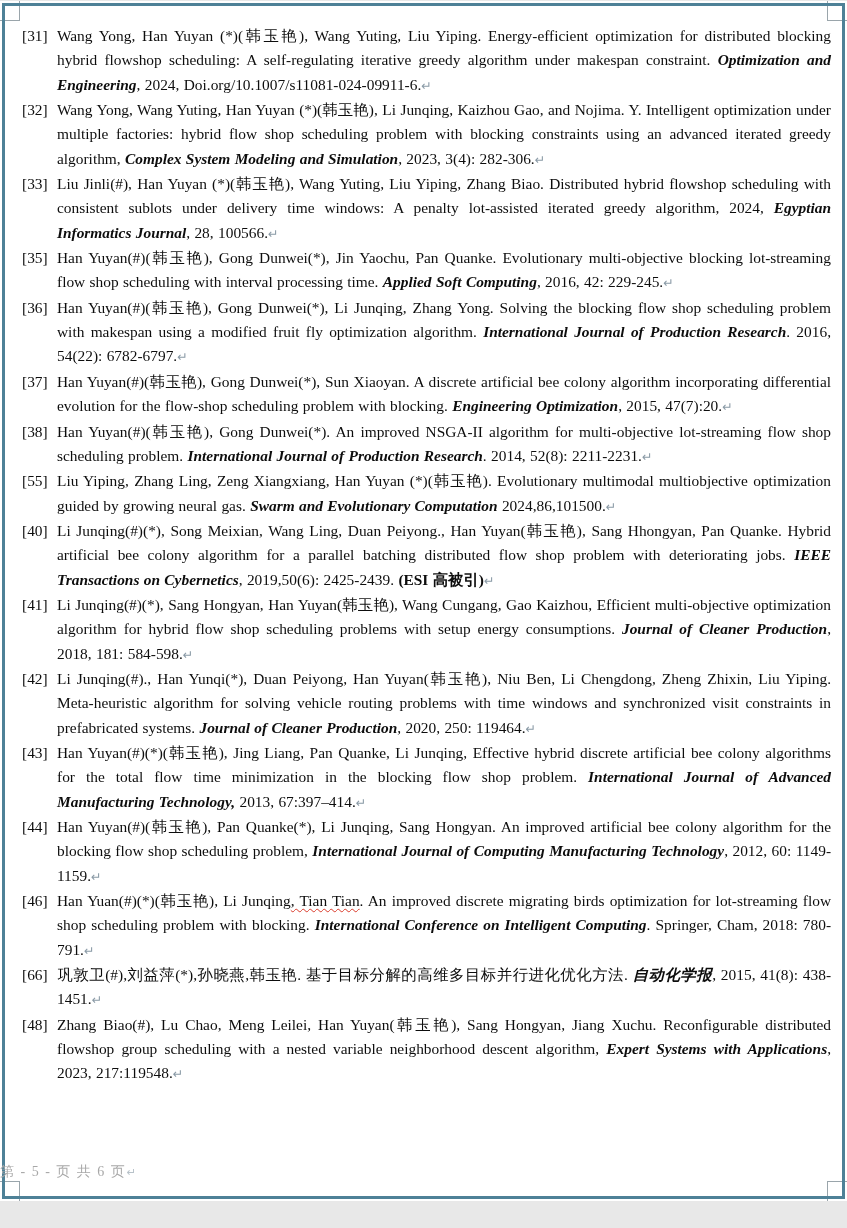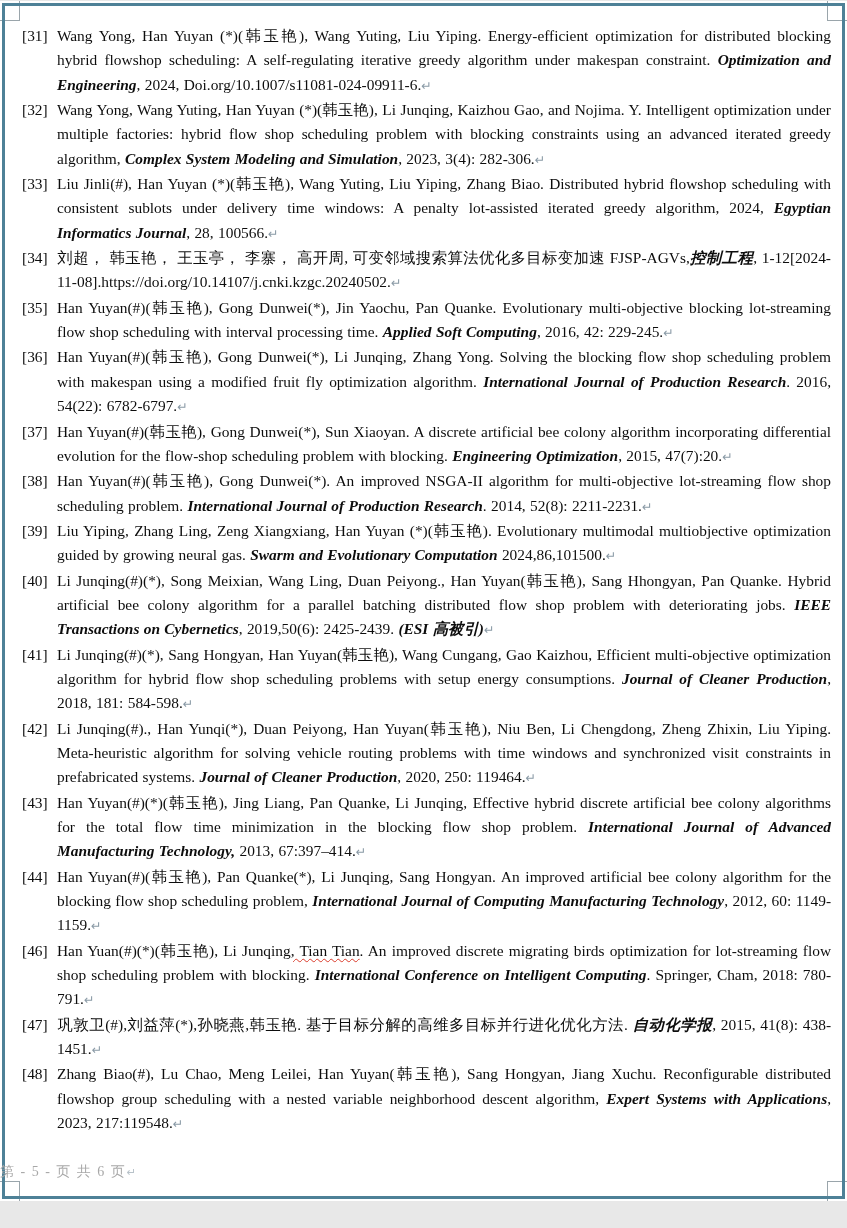--- a/index.html
+++ b/index.html
@@ -43,21 +43,21 @@
     line-height:24.35px;
     word-spacing:0.5px;
   }
   .ref-label{
     display:inline-block;
     width:35px;
     text-indent:0;
   }
   .s-n{}
   .s-bi{font-weight:bold;font-style:italic;}
-  .s-b{font-weight:bold;font-style:italic;}
+  .s-b{font-weight:bold;}
   .s-ul{text-decoration-color:#3b6bb5;text-decoration-thickness:1.5px;text-underline-offset:2px;}
   .s-wavy{text-decoration:underline wavy #da3b2b;text-decoration-thickness:1px;text-underline-offset:2px;}
   .s-pm{
     color:#8a9aa6;
     font-family:"DejaVu Sans",sans-serif;
     font-size:0.82em;
   }
   .footer{
     position:absolute;
     left:0;right:0;
@@ -76,32 +76,31 @@
   <div class="page-border"></div>
   <div class="corner tl"></div>
   <div class="corner tr"></div>
   <div class="corner bl"></div>
   <div class="corner br"></div>
 
   <div class="content">
       <p class="ref"><span class="ref-label">[31]</span><span class="s-n">Wang Yong, Han Yuyan (*)(韩玉艳), Wang Yuting, Liu Yiping. Energy-efficient optimization for distributed blocking hybrid flowshop scheduling: A self-regulating iterative greedy algorithm under makespan constraint. </span><span class="s-bi">Optimization and Engineering</span><span class="s-n">, 2024, Doi.org/10.1007/s11081-024-09911-6.</span><span class="s-pm">↵</span></p>
       <p class="ref"><span class="ref-label">[32]</span><span class="s-n">Wang Yong, Wang Yuting, Han Yuyan (*)(韩玉艳), Li Junqing, Kaizhou Gao, and Nojima. Y. Intelligent optimization under multiple factories: hybrid flow shop scheduling problem with blocking constraints using an advanced iterated greedy algorithm, </span><span class="s-bi">Complex System Modeling and Simulation</span><span class="s-n">, 2023, 3(4): 282-306.</span><span class="s-pm">↵</span></p>
       <p class="ref"><span class="ref-label">[33]</span><span class="s-n">Liu Jinli(#), Han Yuyan (*)(韩玉艳), Wang Yuting, Liu Yiping, Zhang Biao. Distributed hybrid flowshop scheduling with consistent sublots under delivery time windows: A penalty lot-assisted iterated greedy algorithm, 2024, </span><span class="s-bi">Egyptian Informatics Journal</span><span class="s-n">, 28, 100566.</span><span class="s-pm">↵</span></p>
-      <p class="ref"><span class="ref-label">[34]</span><span class="s-n">刘超， 韩玉艳， 王玉亭， 李寨， 高开周, 可变邻域搜索算法优化多目标变加速 FJSP-AGVs,</span><span class="s-bi">控制工程</span><span class="s-n">, 1-12[2024-11-08].https://doi.org/10.14107/j.cnki.kzgc.20240502.</span><span class="s-pm">↵</span></p>
       <p class="ref"><span class="ref-label">[35]</span><span class="s-n">Han Yuyan(#)(韩玉艳), Gong Dunwei(*), Jin Yaochu, Pan Quanke. Evolutionary multi-objective blocking lot-streaming flow shop scheduling with interval processing time. </span><span class="s-bi">Applied Soft Computing</span><span class="s-n">, 2016, 42: 229-245.</span><span class="s-pm">↵</span></p>
       <p class="ref"><span class="ref-label">[36]</span><span class="s-n">Han Yuyan(#)(韩玉艳), Gong Dunwei(*), Li Junqing, Zhang Yong. Solving the blocking flow shop scheduling problem with makespan using a modified fruit fly optimization algorithm. </span><span class="s-bi">International Journal of Production Research</span><span class="s-n">. 2016, 54(22): 6782-6797.</span><span class="s-pm">↵</span></p>
       <p class="ref"><span class="ref-label">[37]</span><span class="s-n">Han Yuyan(#)(韩玉艳), Gong Dunwei(*), Sun Xiaoyan. A discrete artificial bee colony algorithm incorporating differential evolution for the flow-shop scheduling problem with blocking. </span><span class="s-bi">Engineering Optimization</span><span class="s-n">, 2015, 47(7):20.</span><span class="s-pm">↵</span></p>
       <p class="ref"><span class="ref-label">[38]</span><span class="s-n">Han Yuyan(#)(韩玉艳), Gong Dunwei(*). An improved NSGA-II algorithm for multi-objective lot-streaming flow shop scheduling problem. </span><span class="s-bi">International Journal of Production Research</span><span class="s-n">. 2014, 52(8): 2211-2231.</span><span class="s-pm">↵</span></p>
-      <p class="ref"><span class="ref-label">[39]</span><span class="s-n">Liu Yiping, Zhang Ling, Zeng Xiangxiang, Han Yuyan (*)(韩玉艳). Evolutionary multimodal multiobjective optimization guided by growing neural gas. </span><span class="s-bi">Swarm and Evolutionary Computation</span><span class="s-n"> 2024,86,101500.</span><span class="s-pm">↵</span></p>
+      <p class="ref"><span class="ref-label">[55]</span><span class="s-n">Liu Yiping, Zhang Ling, Zeng Xiangxiang, Han Yuyan (*)(韩玉艳). Evolutionary multimodal multiobjective optimization guided by growing neural gas. </span><span class="s-bi">Swarm and Evolutionary Computation</span><span class="s-n"> 2024,86,101500.</span><span class="s-pm">↵</span></p>
       <p class="ref"><span class="ref-label">[40]</span><span class="s-n">Li </span><span class="s-ul">Junqing(#)(</span><span class="s-n">*), Song Meixian, Wang Ling, Duan Peiyong., Han Yuyan(韩玉艳), Sang Hhongyan, Pan Quanke. Hybrid artificial bee colony algorithm for a parallel batching distributed flow shop problem with deteriorating jobs. </span><span class="s-bi">IEEE Transactions on Cybernetics</span><span class="s-n">, 2019,50(6): 2425-2439. </span><span class="s-b">(ESI 高被引)</span><span class="s-pm">↵</span></p>
       <p class="ref"><span class="ref-label">[41]</span><span class="s-n">Li Junqing(#)(*), Sang Hongyan, Han Yuyan(韩玉艳), Wang Cungang, Gao Kaizhou, Efficient multi-objective optimization algorithm for hybrid flow shop scheduling problems with setup energy consumptions. </span><span class="s-bi">Journal of Cleaner Production</span><span class="s-n">, 2018, 181: 584-598.</span><span class="s-pm">↵</span></p>
       <p class="ref"><span class="ref-label">[42]</span><span class="s-n">Li </span><span class="s-ul">Junqing(</span><span class="s-n">#)., Han </span><span class="s-ul">Yunqi(</span><span class="s-n">*), Duan Peiyong, Han Yuyan(韩玉艳), Niu Ben, Li Chengdong, Zheng Zhixin, Liu Yiping. Meta-heuristic algorithm for solving vehicle routing problems with time windows and synchronized visit constraints in prefabricated systems. </span><span class="s-bi">Journal of Cleaner Production</span><span class="s-n">, 2020, 250: 119464.</span><span class="s-pm">↵</span></p>
       <p class="ref"><span class="ref-label">[43]</span><span class="s-n">Han Yuyan(#)(*)(韩玉艳), Jing Liang, Pan Quanke, Li Junqing, Effective hybrid discrete artificial bee colony algorithms for the total flow time minimization in the blocking flow shop problem. </span><span class="s-bi">International Journal of Advanced Manufacturing Technology,</span><span class="s-n"> 2013, 67:397–414.</span><span class="s-pm">↵</span></p>
       <p class="ref"><span class="ref-label">[44]</span><span class="s-n">Han Yuyan(#)(韩玉艳), Pan Quanke(*), Li Junqing, Sang Hongyan. An improved artificial bee colony algorithm for the blocking flow shop scheduling problem, </span><span class="s-bi">International Journal of Computing Manufacturing Technology</span><span class="s-n">, 2012, 60: 1149-1159.</span><span class="s-pm">↵</span></p>
       <p class="ref"><span class="ref-label">[46]</span><span class="s-n">Han Yuan(#)(*)(韩玉艳), Li Junqing</span><span class="s-wavy">, Tian Tian</span><span class="s-n">. An improved discrete migrating </span><span class="s-ul">birds</span><span class="s-n"> optimization for lot-streaming flow shop scheduling problem with blocking. </span><span class="s-bi">International Conference on Intelligent Computing</span><span class="s-n">. Springer, Cham, 2018: 780-791.</span><span class="s-pm">↵</span></p>
-      <p class="ref"><span class="ref-label">[47]</span><span class="s-n">巩敦卫(#),刘益萍(*),孙晓燕,韩玉艳. 基于目标分解的高维多目标并行进化优化方法. </span><span class="s-bi">自动化学报</span><span class="s-n">, 2015, 41(8): 438-1451.</span><span class="s-pm">↵</span></p>
+      <p class="ref"><span class="ref-label">[66]</span><span class="s-n">巩敦卫(#),刘益萍(*),孙晓燕,韩玉艳. 基于目标分解的高维多目标并行进化优化方法. </span><span class="s-bi">自动化学报</span><span class="s-n">, 2015, 41(8): 438-1451.</span><span class="s-pm">↵</span></p>
       <p class="ref"><span class="ref-label">[48]</span><span class="s-n">Zhang Biao(#), Lu Chao, Meng Leilei, Han Yuyan(韩玉艳), Sang Hongyan, Jiang Xuchu. Reconfigurable distributed flowshop group scheduling with a nested variable neighborhood descent algorithm, </span><span class="s-bi">Expert Systems with Applications</span><span class="s-n">, 2023, 217:119548.</span><span class="s-pm">↵</span></p>
     </div>
 
   <div class="footer">
     <span>第 - 5 - 页 共 6 页</span><span class="s-pm">↵</span>
   </div>
 </div>
 
 </body></html>

